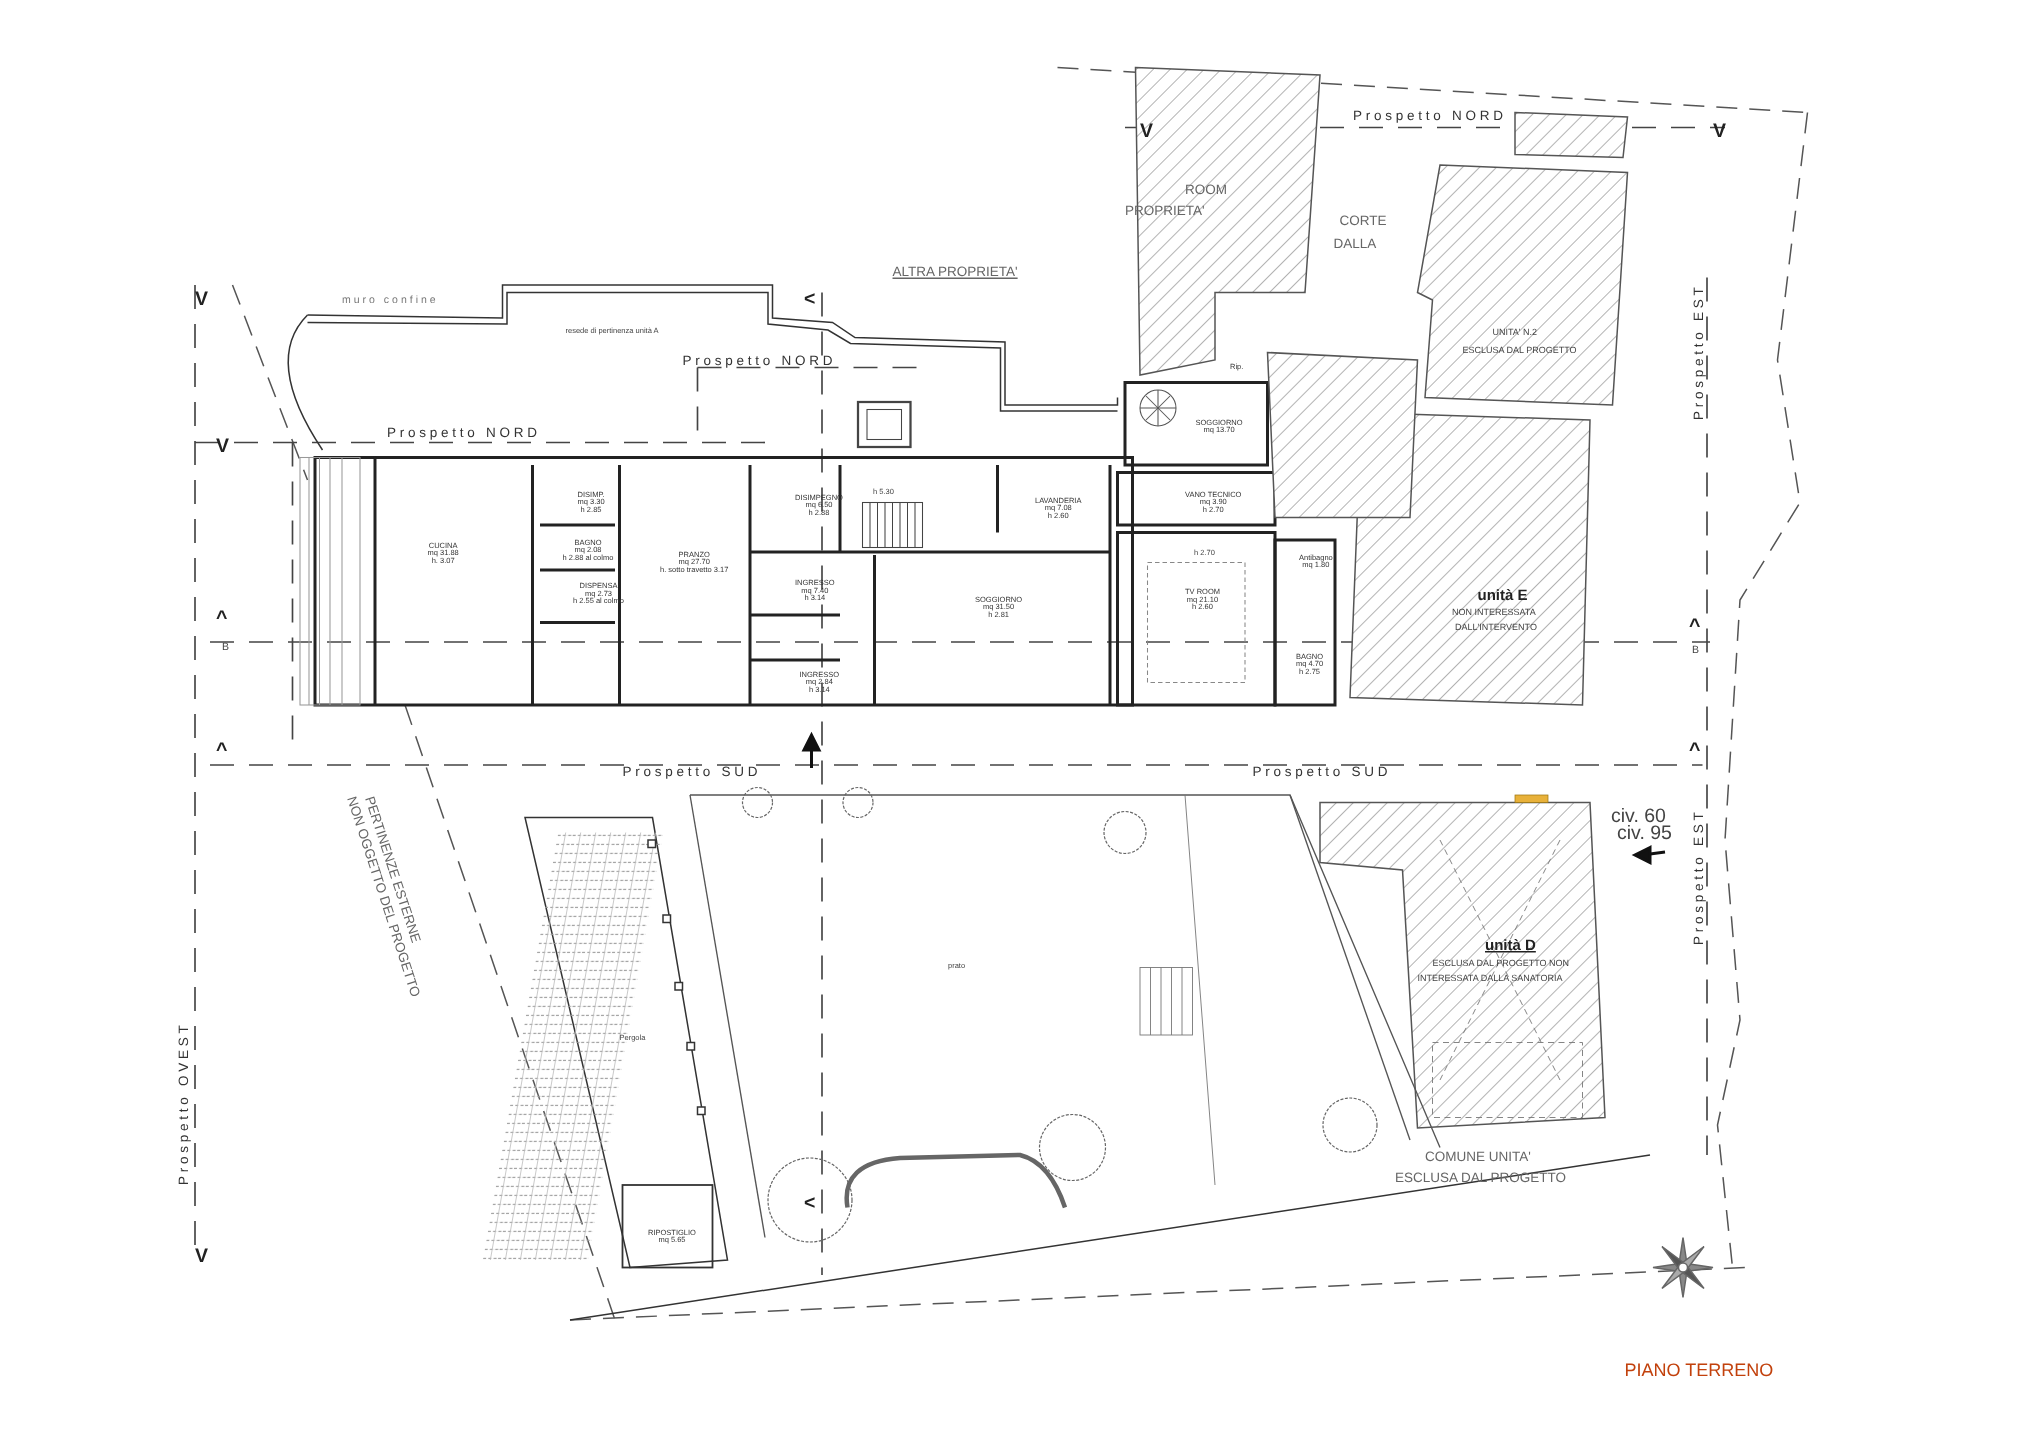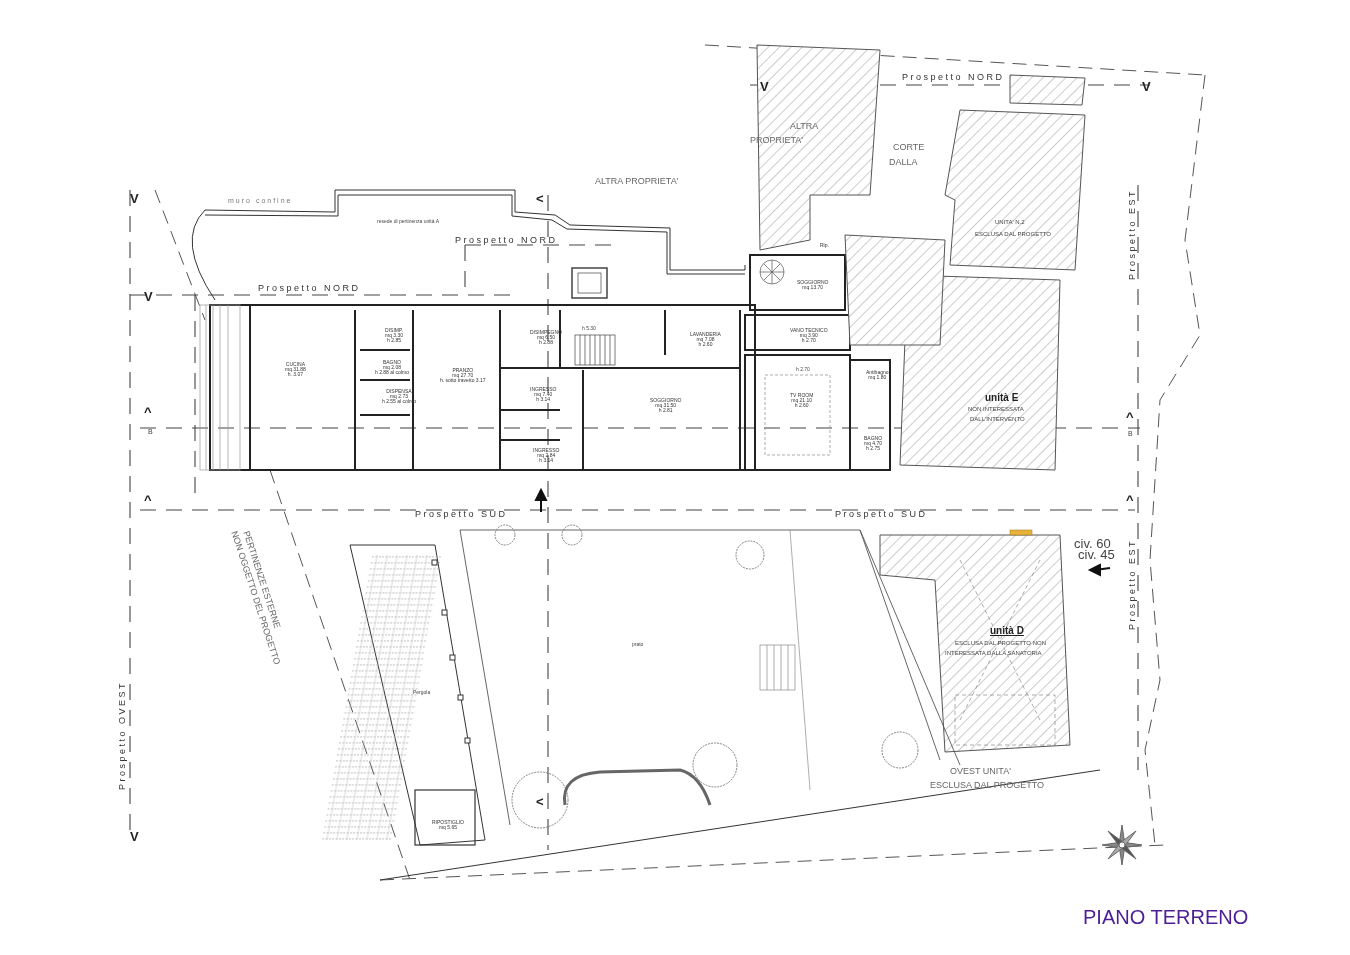--- a/index.html
+++ b/index.html
@@ -5,21 +5,21 @@
   html, body { margin: 0; padding: 0; background: #ffffff; }
   body { width: 1350px; height: 955px; position: relative; overflow: hidden; font-family: "Liberation Sans", sans-serif; }
   svg.plan { position: absolute; left: 0; top: 0; }
   .lbl { position: absolute; color: #555; font-family: "Liberation Sans", sans-serif; white-space: nowrap; line-height: 1; }
   .lbl.small { font-size: 5px; color: #444; }
   .lbl.room { font-size: 5px; color: #333; text-align: center; }
   .lbl.area { font-size: 9px; color: #666; text-align: center; }
   .lbl.spaced { font-size: 9px; letter-spacing: 2.5px; color: #333; }
   .lbl.bold { font-size: 10px; font-weight: bold; color: #222; }
   .lbl.civ { font-size: 13px; color: #444; }
-  .lbl.title { font-size: 20px; color: #4c1d95; }
+  .lbl.title { font-size: 12px; color: #c2410c; }
   .lbl.marker { font-size: 13px; font-weight: bold; color: #222; }
   .vert { transform-origin: left top; transform: rotate(-90deg); }
   .rot-pert { transform-origin: left top; transform: rotate(72deg); }
 </style>
 </head>
 <body>
 
 <svg class="plan" width="1350" height="955" viewBox="0 0 1350 955" xmlns="http://www.w3.org/2000/svg">
   <defs>
     <pattern id="hatch" patternUnits="userSpaceOnUse" width="8" height="8" patternTransform="rotate(45)">
@@ -202,34 +202,34 @@
 <div class="lbl marker" style="left:760px;top:80px;">V</div>
 <div class="lbl marker" style="left:1142px;top:80px;">V</div>
 <div class="lbl marker" style="left:1126px;top:410px;">^</div>
 <div class="lbl small" style="left:1128px;top:430px;font-size:7px;">B</div>
 <div class="lbl marker" style="left:1126px;top:493px;">^</div>
 <div class="lbl marker" style="left:536px;top:192px;">&lt;</div>
 <div class="lbl marker" style="left:536px;top:795px;">&lt;</div>
 
 <div class="lbl" style="left:228px;top:197px;font-size:7px;letter-spacing:2px;color:#777;">muro confine</div>
 <div class="lbl small" style="left:377px;top:219px;">resede di pertinenza unità A</div>
-<div class="lbl area" style="left:595px;top:177px;">ALTRA PROPRIETA'</div>
-<div class="lbl area" style="left:790px;top:122px;">ALTRA</div>
+<div class="lbl area" style="left:595px;top:177px;text-decoration:underline;">ALTRA PROPRIETA'</div>
+<div class="lbl area" style="left:790px;top:122px;">ROOM</div>
 <div class="lbl area" style="left:750px;top:136px;">PROPRIETA'</div>
 <div class="lbl area" style="left:893px;top:143px;text-align:right;">CORTE</div>
 <div class="lbl area" style="left:889px;top:158px;">DALLA</div>
 <div class="lbl small" style="left:995px;top:219px;font-size:6px;">UNITA' N.2</div>
 <div class="lbl small" style="left:975px;top:231px;font-size:6px;">ESCLUSA DAL PROGETTO</div>
 <div class="lbl bold" style="left:985px;top:393px;">unità E</div>
 <div class="lbl small" style="left:968px;top:406px;font-size:6px;">NON INTERESSATA</div>
 <div class="lbl small" style="left:970px;top:416px;font-size:6px;">DALL'INTERVENTO</div>
 <div class="lbl bold" style="left:990px;top:626px;text-decoration:underline;">unità D</div>
 <div class="lbl small" style="left:955px;top:640px;font-size:6px;">ESCLUSA DAL PROGETTO NON</div>
 <div class="lbl small" style="left:945px;top:650px;font-size:6px;">INTERESSATA DALLA SANATORIA</div>
-<div class="lbl area" style="left:950px;top:767px;">OVEST UNITA'</div>
+<div class="lbl area" style="left:950px;top:767px;">COMUNE UNITA'</div>
 <div class="lbl area" style="left:930px;top:781px;">ESCLUSA DAL PROGETTO</div>
 <div class="lbl area rot-pert" style="left:250px;top:530px;">PERTINENZE ESTERNE</div>
 <div class="lbl area rot-pert" style="left:238px;top:530px;">NON OGGETTO DEL PROGETTO</div>
 <div class="lbl small" style="left:632px;top:642px;">prato</div>
 
 <div class="lbl room" style="left:285px;top:362px;">
   <div>CUCINA</div>
   <div>mq 31.88</div>
   <div>h. 3.07</div>
 </div>
@@ -306,15 +306,15 @@
   <div>Rip.</div>
 </div>
 <div class="lbl room" style="left:432px;top:820px;">
   <div>RIPOSTIGLIO</div>
   <div>mq 5.65</div>
 </div>
 <div class="lbl small" style="left:582px;top:326px;">h 5.30</div>
 <div class="lbl small" style="left:413px;top:690px;">Pergola</div>
 
 <div class="lbl civ" style="left:1074px;top:537px;">civ. 60</div>
-<div class="lbl civ" style="left:1078px;top:548px;">civ. 45</div>
+<div class="lbl civ" style="left:1078px;top:548px;">civ. 95</div>
 
 <div class="lbl title" style="left:1083px;top:907px;">PIANO TERRENO</div>
 
 </body></html>

